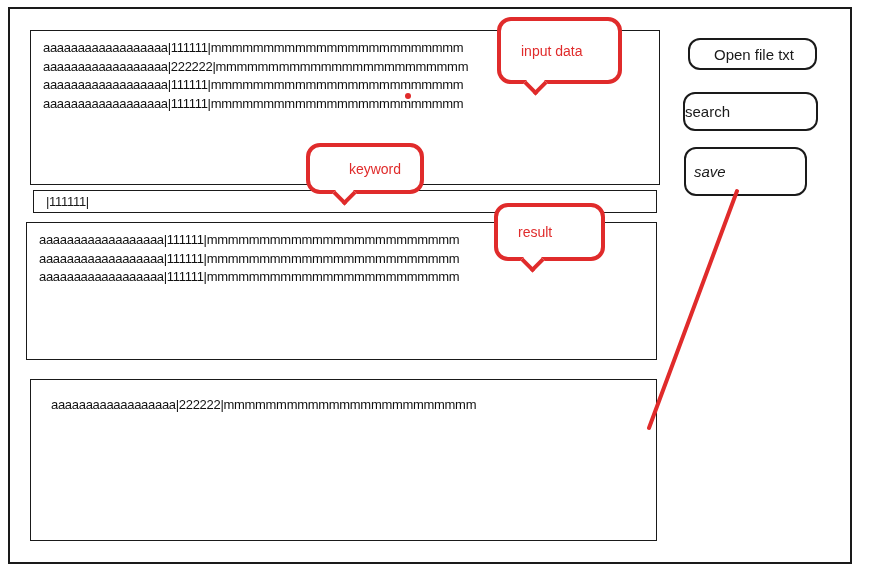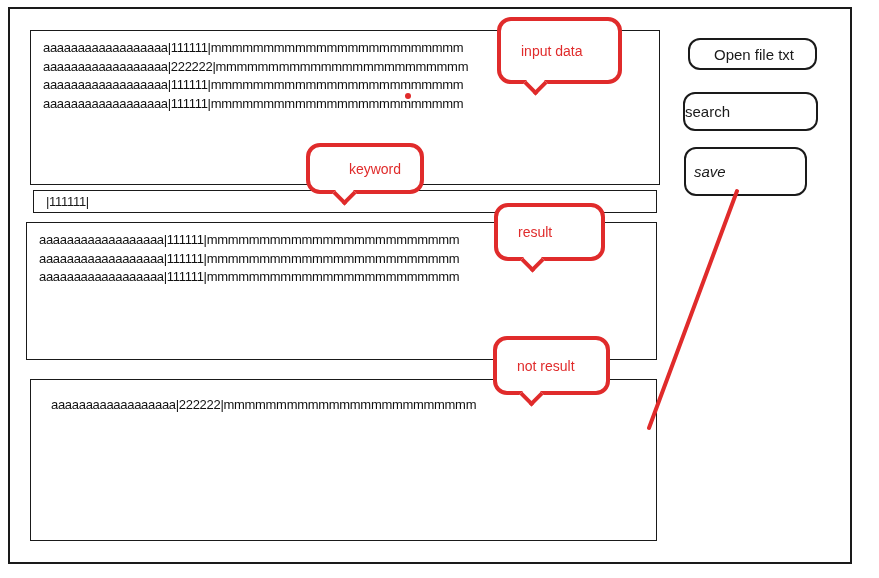--- a/index.html
+++ b/index.html
@@ -137,23 +137,19 @@
   <div class="callout co-key">
     <span class="callout-text">keyword</span>
     <span class="callout-tail"></span>
   </div>
 
   <div class="callout co-result">
     <span class="callout-text">result</span>
     <span class="callout-tail"></span>
   </div>
 
-  <div class="callout co-notres">
-    <span class="callout-text">not result</span>
-    <span class="callout-tail"></span>
-  </div>
 
   <svg class="annotation-layer" viewBox="0 0 879 578">
     <line x1="737" y1="191" x2="649" y2="428" stroke-width="4" stroke-linecap="round" stroke="#e02b2b"></line>
     <circle cx="408" cy="96" r="3" fill="#e02b2b"></circle>
   </svg>
 
 </div>
 
 </body></html>

